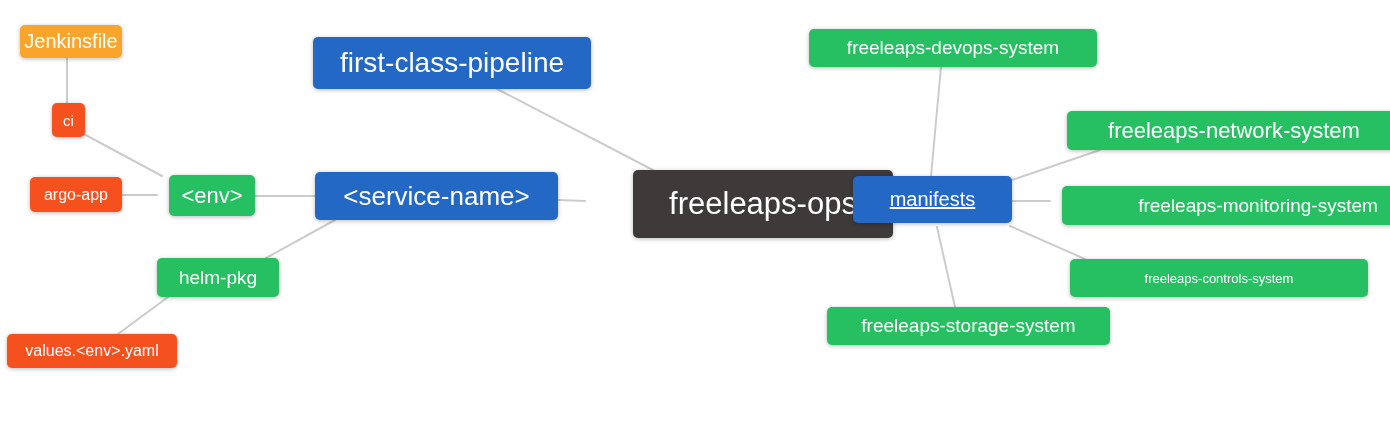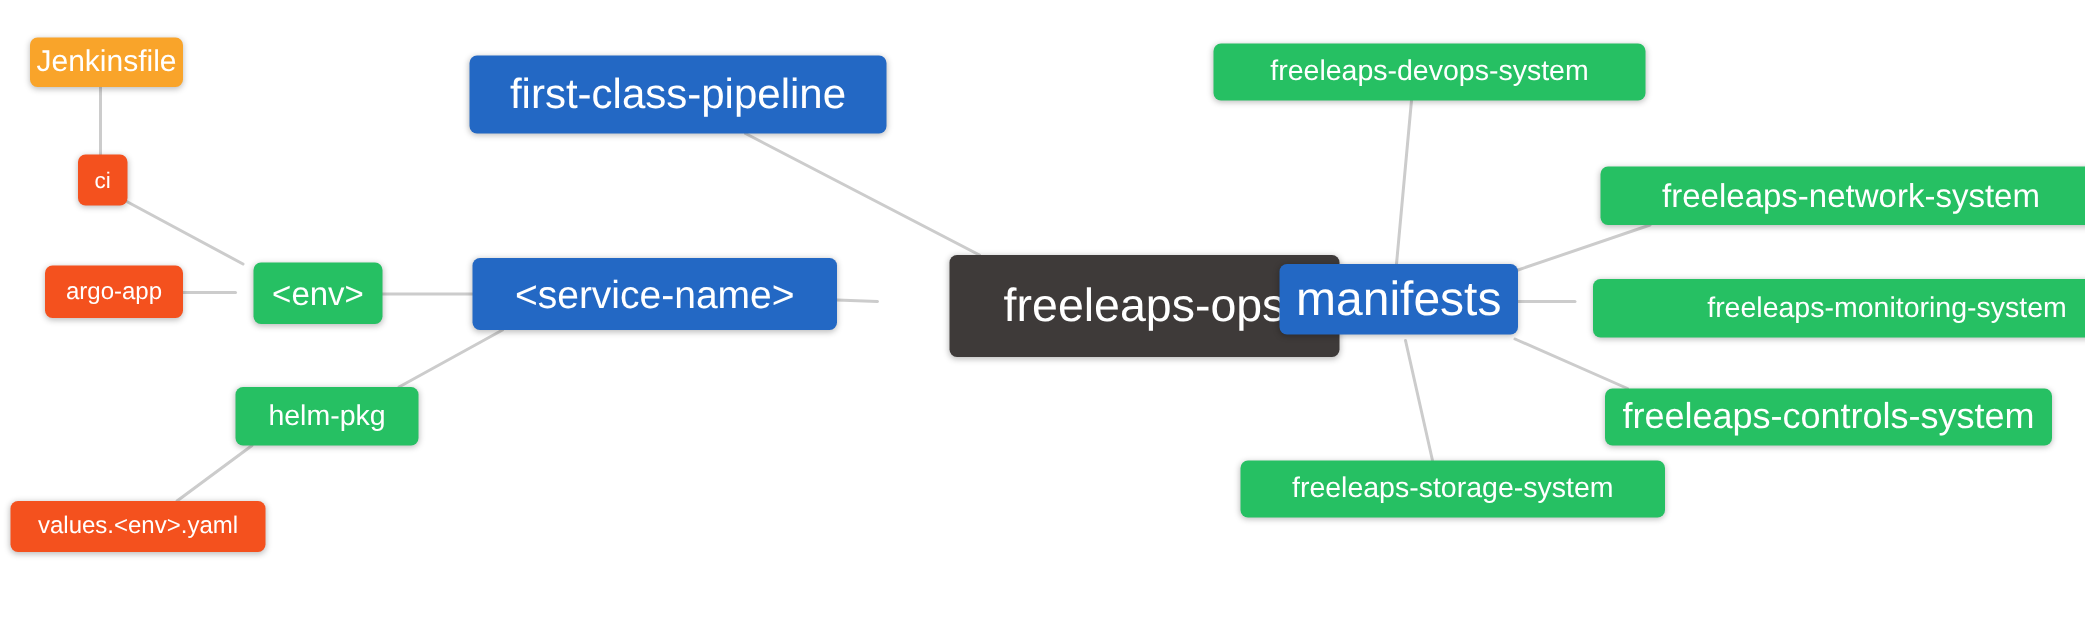--- a/index.html
+++ b/index.html
@@ -27,25 +27,25 @@
   .c-red{background:#F4511E;}
   .c-dark{background:#3E3A39;}
 
   #n-jenkinsfile{left:20px;top:25px;width:102px;height:33px;font-size:20px;}
   #n-ci{left:52px;top:103px;width:33px;height:34px;font-size:15px;}
   #n-argo-app{left:30px;top:177px;width:92px;height:35px;font-size:16px;}
   #n-env{left:157px;top:175px;width:86px;height:41px;font-size:22px;}
   #n-first-class-pipeline{left:313px;top:37px;width:278px;height:52px;font-size:28px;}
   #n-service-name{left:315px;top:172px;width:243px;height:48px;font-size:26px;}
   #n-freeleaps-ops{left:585px;top:170px;width:260px;height:68px;font-size:31px;margin-left:48px;}
-  #n-manifests{left:853px;top:176px;width:159px;height:47px;font-size:32px;}
+  #n-manifests{left:853px;top:176px;width:159px;height:47px;font-size:20px;text-decoration:underline;}
   #n-devops-system{left:797px;top:29px;width:288px;height:38px;font-size:19px;}
   #n-network-system{left:1055px;top:111px;width:334px;height:39px;font-size:22px;}
   #n-monitoring-system{left:1050px;top:186px;width:328px;height:39px;font-size:19px;padding-left:32px;}
-  #n-controls-system{left:1058px;top:259px;width:298px;height:38px;font-size:24px;}
+  #n-controls-system{left:1058px;top:259px;width:298px;height:38px;font-size:13px;}
   #n-storage-system{left:815px;top:307px;width:283px;height:38px;font-size:19px;}
   #n-helm-pkg{left:145px;top:258px;width:122px;height:39px;font-size:19px;}
   #n-values-yaml{left:7px;top:334px;width:170px;height:34px;font-size:16px;}
 </style>
 </head>
 <body>
 
 <div class="canvas">
 
   <svg class="edges" viewBox="0 0 1390 421" xmlns="http://www.w3.org/2000/svg">

